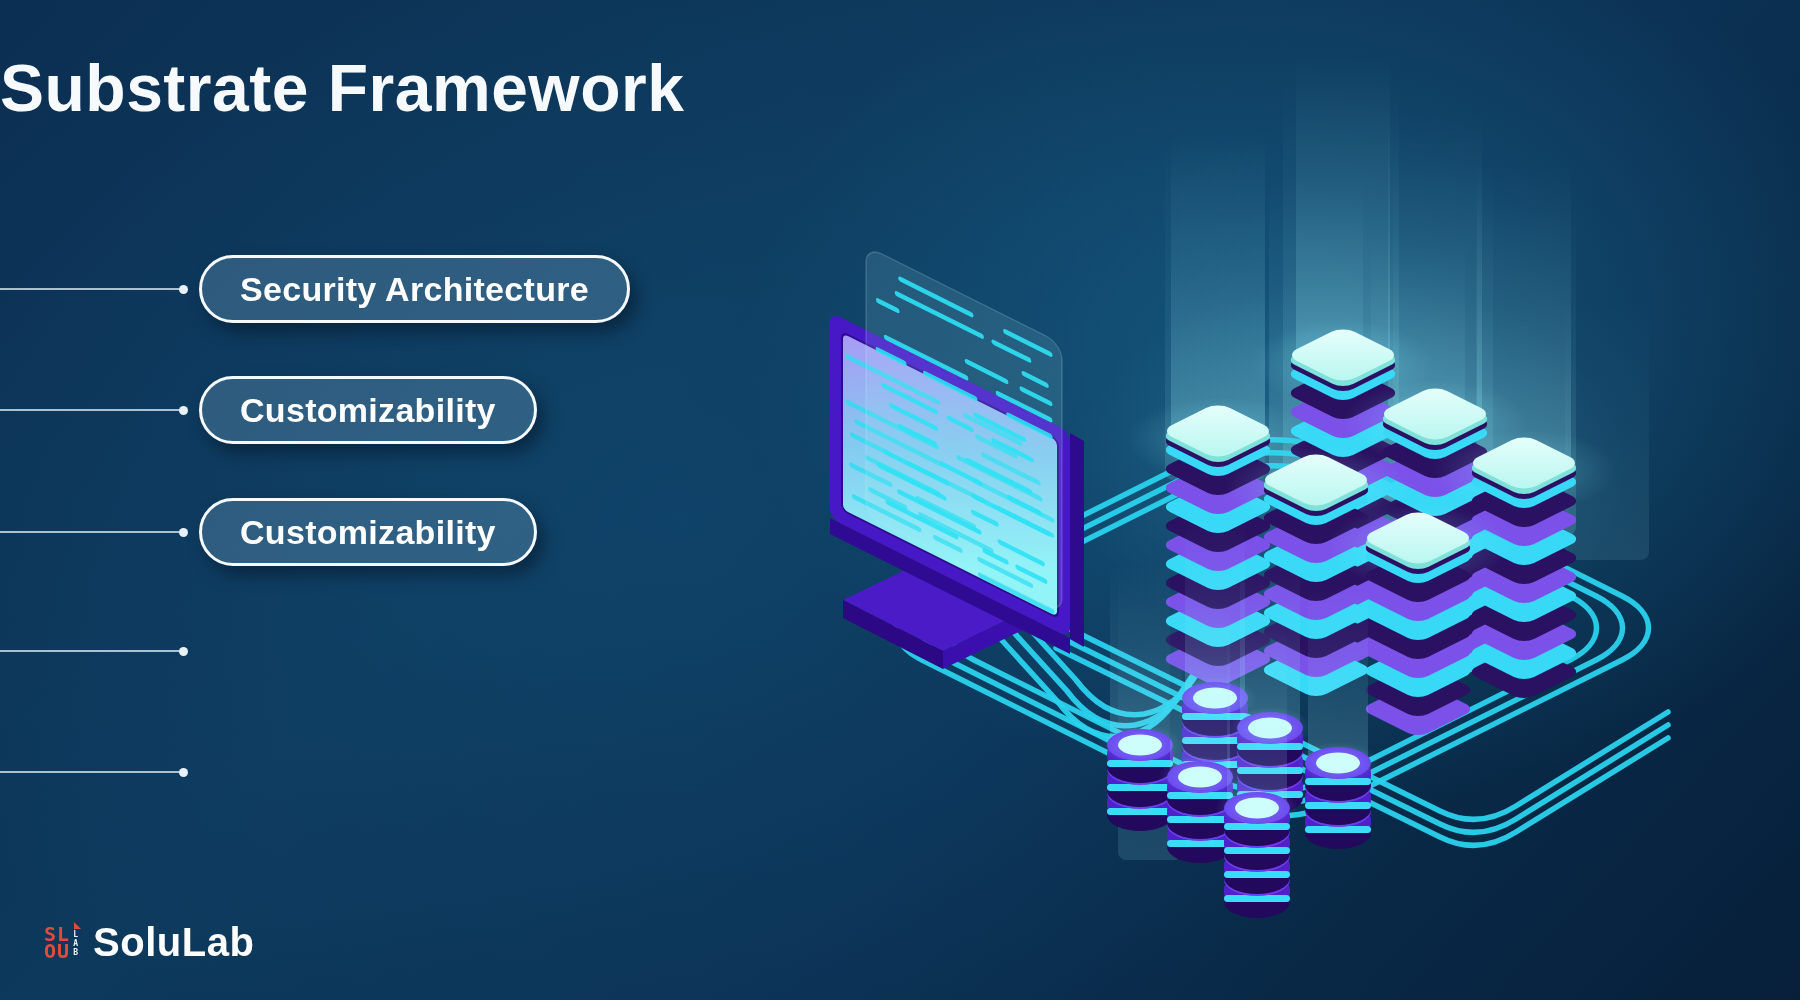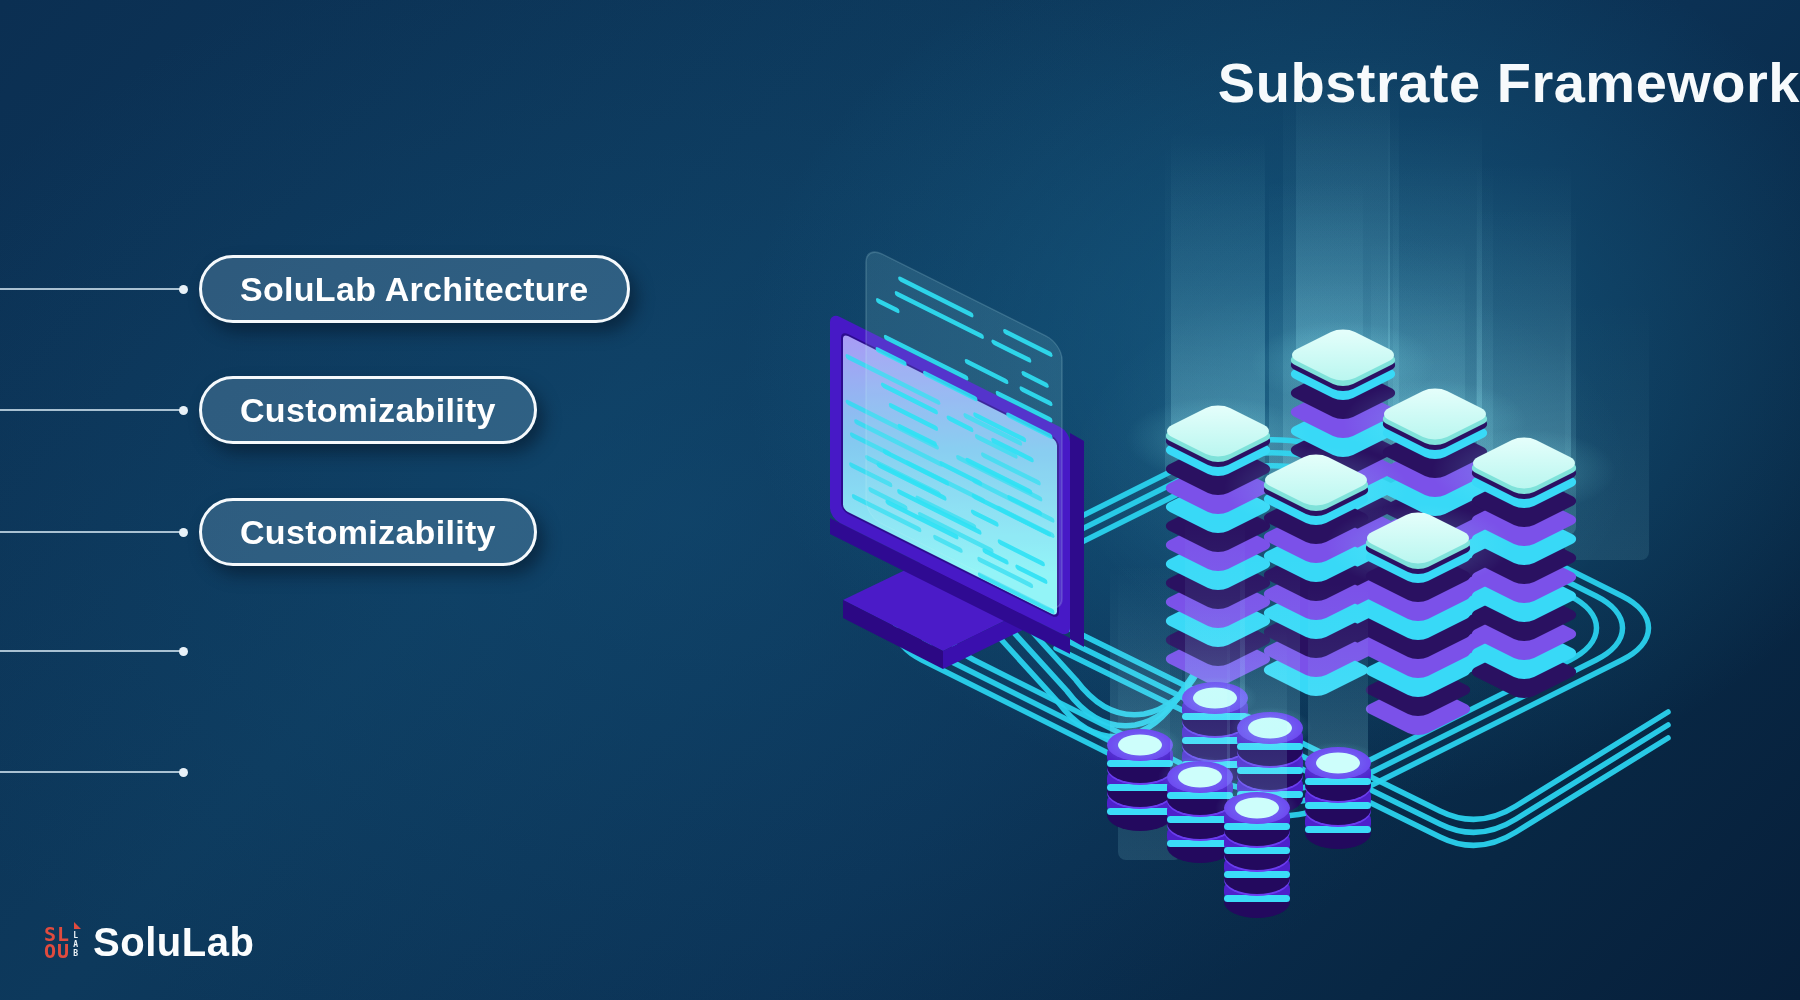--- a/index.html
+++ b/index.html
@@ -6,38 +6,38 @@
   .canvas{
     position:relative;width:1800px;height:1000px;overflow:hidden;
     font-family:"Liberation Sans","DejaVu Sans",sans-serif;
     background:
       radial-gradient(950px 720px at 74% 36%, rgba(30,122,163,.50), rgba(30,122,163,0) 62%),
       radial-gradient(1300px 900px at 38% 52%, rgba(20,86,128,.38), rgba(20,86,128,0) 66%),
       linear-gradient(133deg,#0b2f52 0%,#0d395c 36%,#0b3154 62%,#082744 84%,#071f3a 100%);
   }
   .title{
     position:absolute;top:50px;left:0;width:100%;
-    text-align:right;color:#f7fafc;font-size:56px;font-weight:800;
+    text-align:left;color:#f7fafc;font-size:66px;font-weight:800;
     letter-spacing:.5px;margin:0;
   }
   .feature-row{position:absolute;left:0;height:62px;display:flex;align-items:center;}
   .connector-line{width:180px;height:2px;background:rgba(214,232,244,.78);}
   .connector-dot{width:9px;height:9px;border-radius:50%;background:#e8f1f8;margin-left:-1px;}
   .pill{
     margin-left:11px;height:62px;display:inline-flex;align-items:center;
     padding:0 38px;border:3px solid var(--pill-border,#f5f9fc);border-radius:999px;
     background:var(--pill-fill,rgba(106,152,186,.36));
     box-shadow:7px 9px 16px rgba(3,17,33,.5);
     color:#ffffff;font-size:34px;font-weight:bold;letter-spacing:.3px;white-space:nowrap;
   }
   .row-1{top:258px}.row-2{top:379px}.row-3{top:501px}.row-4{top:620px}.row-5{top:741px}
   #illus{position:absolute;top:0;left:0;}
   .logo{position:absolute;left:44px;top:920px;display:flex;align-items:center;}
   .logo-mark{
-    position:relative;display:flex;align-items:center;
+    position:relative;display:flex;align-items:flex-start;
     font-family:"DejaVu Sans Mono","Liberation Mono",monospace;
   }
   .mark-rows{display:flex;flex-direction:column;color:#e14b3e;font-weight:bold;
     font-size:20px;line-height:17px;letter-spacing:1px;}
   .mark-lab{
     writing-mode:vertical-rl;text-orientation:upright;
     color:#eef4f8;font-size:8px;line-height:8px;letter-spacing:0;
     font-weight:bold;margin-left:1px;padding-top:4px;
   }
   .mark-arrow{position:absolute;right:-2px;top:-4px;width:0;height:0;
@@ -392,21 +392,21 @@
       </g>
     </svg>
 
   <h1 class="title">Substrate Framework</h1>
 
   <div>
     <div class="feature-row row-1">
       <div class="connector-line"></div>
       <div class="connector-dot"></div>
       <div class="pill">
-        <span>SoluLab Architecture</span>
+        <span>Security Architecture</span>
       </div>
     </div>
     <div class="feature-row row-2">
       <div class="connector-line"></div>
       <div class="connector-dot"></div>
       <div class="pill">
         <span>Customizability</span>
       </div>
     </div>
     <div class="feature-row row-3">

